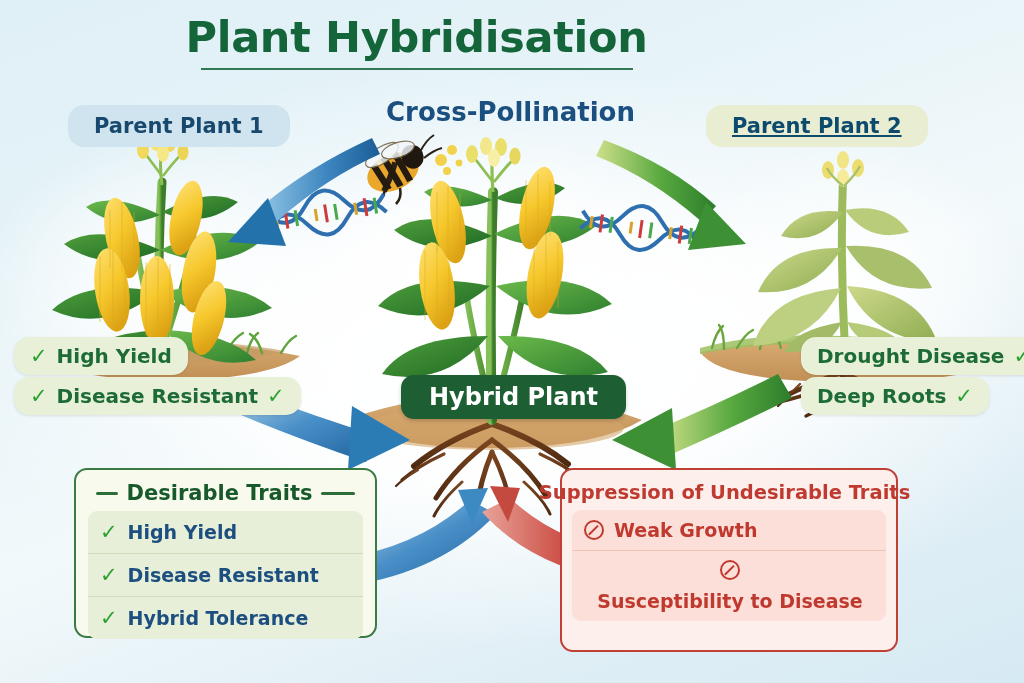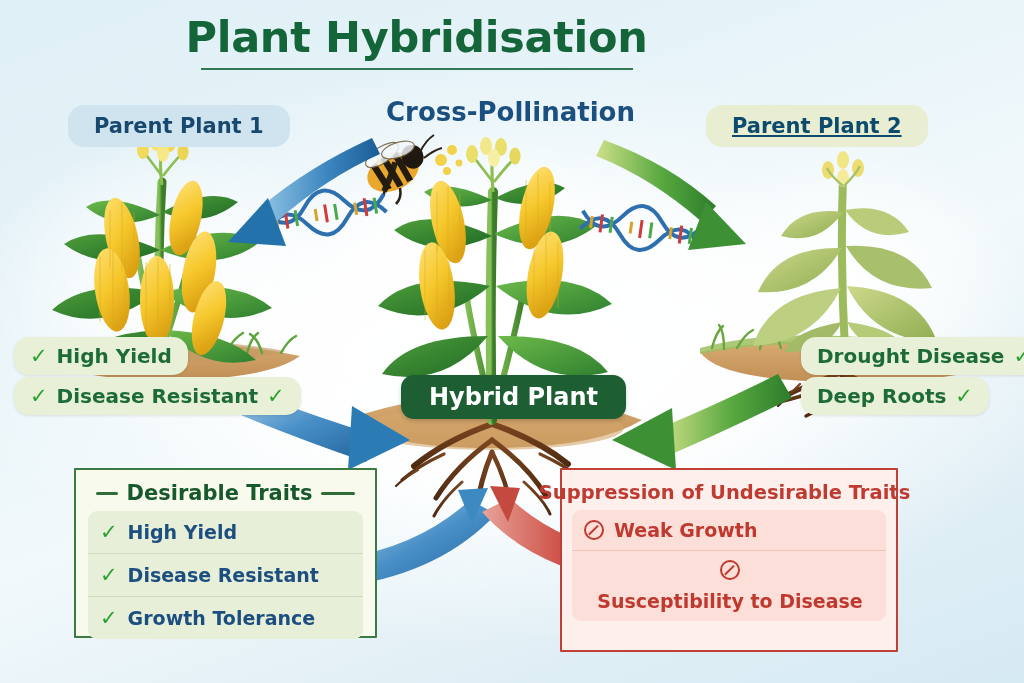--- a/index.html
+++ b/index.html
@@ -60,21 +60,21 @@
     box-shadow: 0 1px 3px rgba(0,0,0,.10);
   }
   .chip .tick { color: #2aa130; font-size: 21px; font-weight: bold; }
   #chip-yield   { left: 14px;  top: 337px; }
   #chip-disease { left: 14px;  top: 377px; }
   #chip-drought { left: 801px; top: 337px; }
   #chip-roots   { left: 801px; top: 377px; }
 
   
   .panel {
-    border-radius: 1px;
+    border-radius: 13px;
     font-family: "DejaVu Sans", sans-serif;
   }
   #desirable-panel {
     left: 74px; top: 468px; width: 303px; height: 170px;
     background: #f7faec; border: 2px solid #3c7a43;
     padding: 9px 12px 11px;
   }
   #undesirable-panel {
     left: 560px; top: 468px; width: 338px; height: 184px;
     background: #fdf0ec; border: 2px solid #c04036;
@@ -476,21 +476,21 @@
       <div class="panel-item">
         <span class="chk">✓</span>
         <span>High Yield</span>
       </div>
       <div class="panel-item">
         <span class="chk">✓</span>
         <span>Disease Resistant</span>
       </div>
       <div class="panel-item">
         <span class="chk">✓</span>
-        <span>Growth Tolerance</span>
+        <span>Hybrid Tolerance</span>
       </div>
     </div>
   </div>
 
   <div id="undesirable-panel" class="abs panel layer-ui">
     <div class="panel-head">
       <span>Suppression of Undesirable Traits</span>
       <span class="dash"></span>
     </div>
     <div class="panel-list">

